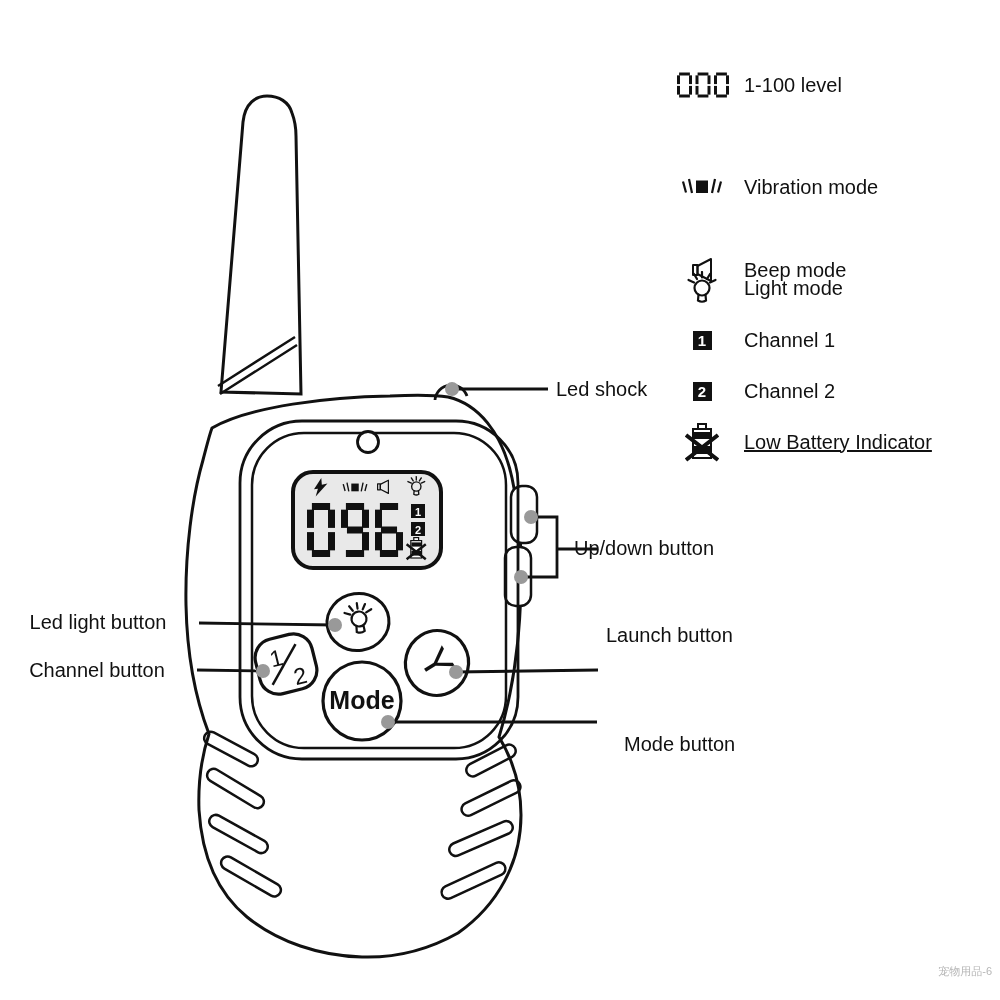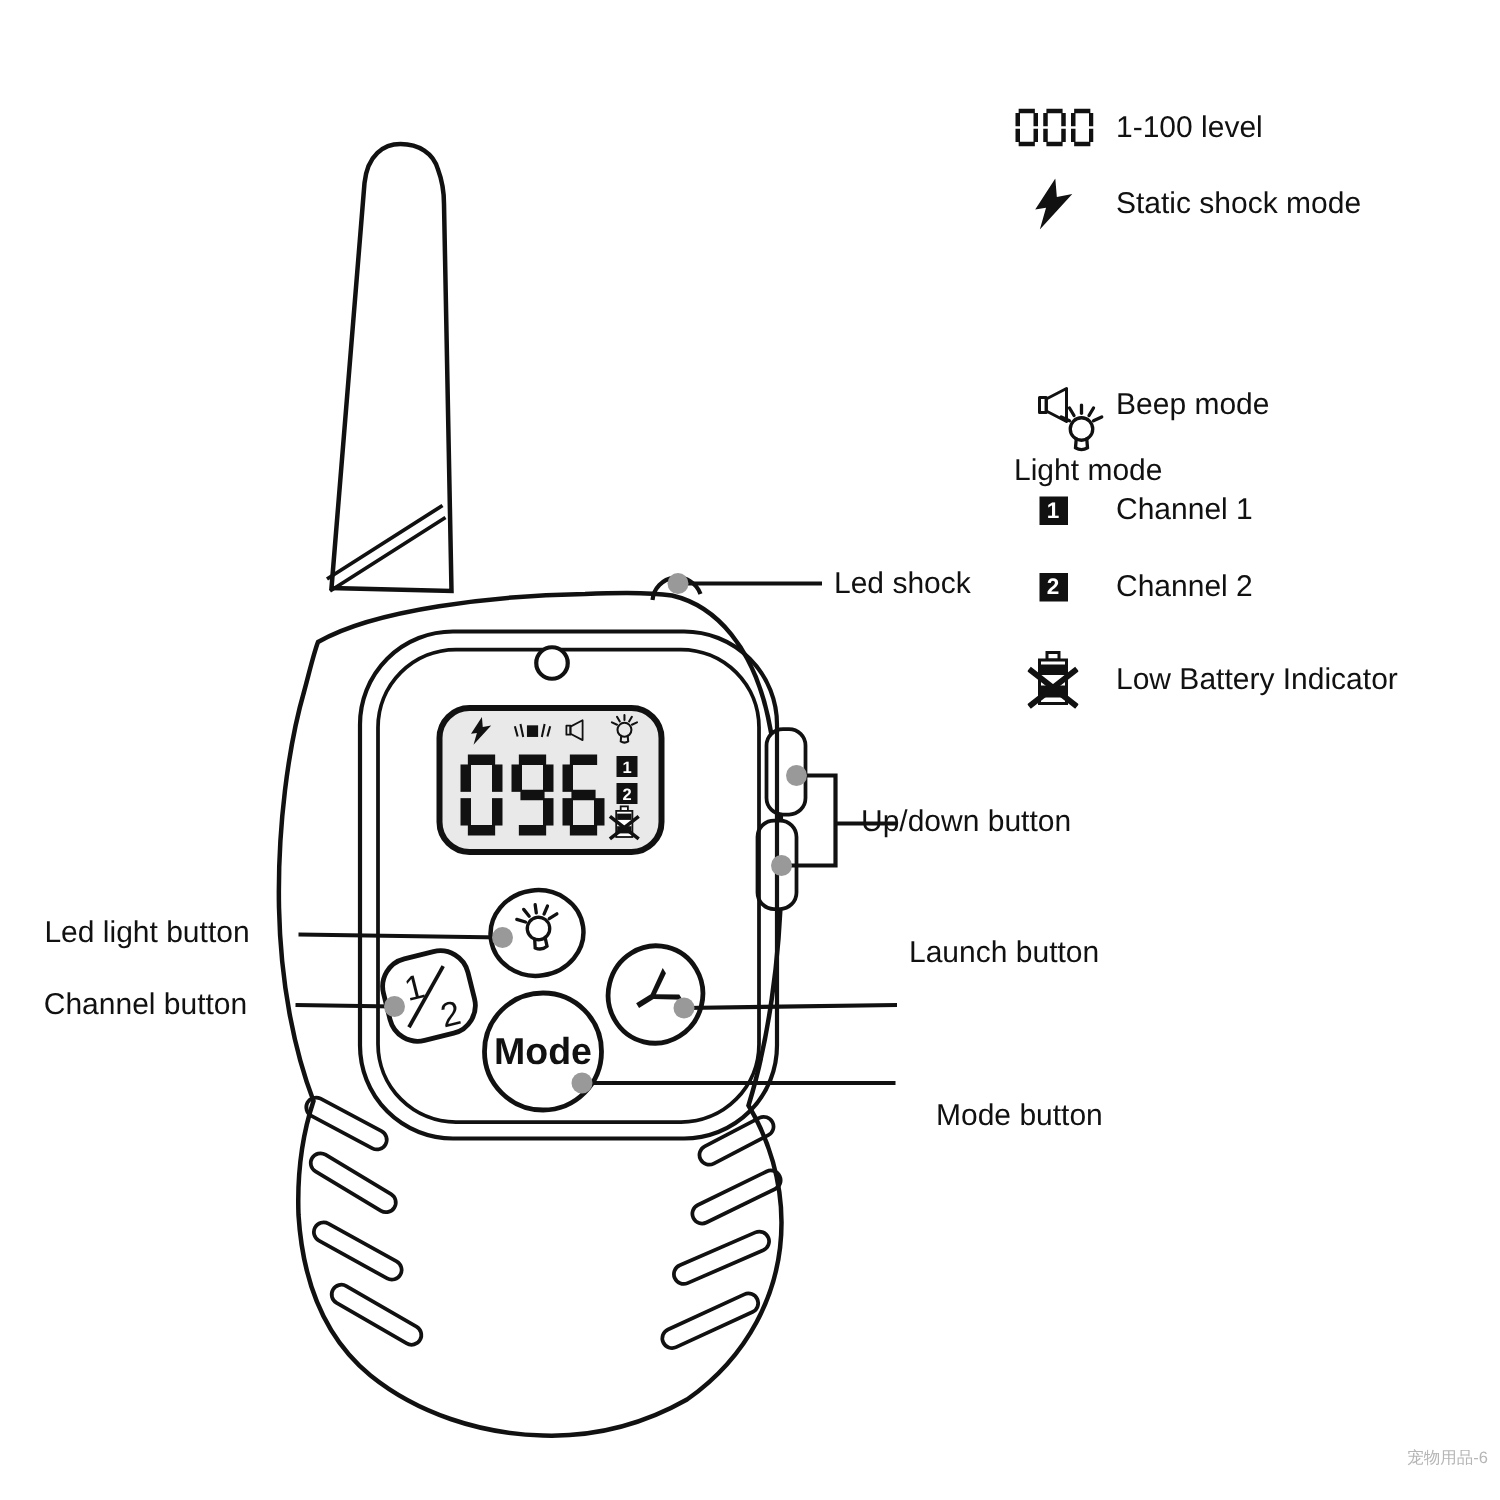--- a/index.html
+++ b/index.html
@@ -188,57 +188,57 @@
             <line x1="40.1" y1="3" x2="50.9" y2="3" stroke="#111" stroke-width="3"></line>
             <line x1="51.5" y1="4.35" x2="51.5" y2="13.1" stroke="#111" stroke-width="3"></line>
             <line x1="51.5" y1="14.9" x2="51.5" y2="23.65" stroke="#111" stroke-width="3"></line>
             <line x1="40.1" y1="25" x2="50.9" y2="25" stroke="#111" stroke-width="3"></line>
             <line x1="39.5" y1="14.9" x2="39.5" y2="23.65" stroke="#111" stroke-width="3"></line>
             <line x1="39.5" y1="4.35" x2="39.5" y2="13.1" stroke="#111" stroke-width="3"></line>
           </svg>
       </span>
       <span class="llabel">1-100 level</span>
     </div>
-    <div class="lrow" style="top:117px;">
-      <span class="licon">
-        <svg width="25" height="34" viewBox="0 0 24 33">
-            <use href="#icon-bolt-shape"></use>
-          </svg>
-      </span>
-      <span class="llabel">Static shock mode</span>
+    <div class="lrow" style="top:168px;">
+      <span class="licon">
+        <svg width="42" height="18" viewBox="0 0 42 18">
+            <use href="#icon-vib-shape"></use>
+          </svg>
+      </span>
+      <span class="llabel">Vibration mode</span>
     </div>
     <div class="lrow" style="top:219px;margin-top:32px;">
       <span class="licon">
         <svg width="21" height="26" viewBox="0 0 21 26">
             <use href="#icon-horn-shape"></use>
           </svg>
       </span>
       <span class="llabel">Beep mode</span>
     </div>
-    <div class="lrow" style="top:269px;flex-direction:column;">
+    <div class="lrow" style="top:269px;">
       <span class="licon">
         <svg width="30" height="34" viewBox="0 0 30 34">
             <use href="#icon-bulb-shape"></use>
           </svg>
       </span>
       <span class="llabel">Light mode</span>
     </div>
     <div class="lrow" style="top:321px;">
       <span class="licon">
           <span class="ch-badge">1</span>
         </span>
       <span class="llabel">Channel 1</span>
     </div>
     <div class="lrow" style="top:372px;">
       <span class="licon">
           <span class="ch-badge">2</span>
         </span>
       <span class="llabel">Channel 2</span>
     </div>
-    <div class="lrow" style="top:434px;">
+    <div class="lrow" style="top:423px;text-decoration:underline;">
       <span class="licon">
         <svg width="34" height="39" viewBox="0 0 34 39">
             <use href="#icon-batt-shape"></use>
           </svg>
       </span>
       <span class="llabel">Low Battery Indicator</span>
     </div>
   </div>
 
   <div id="watermark">宠物用品-6</div>

